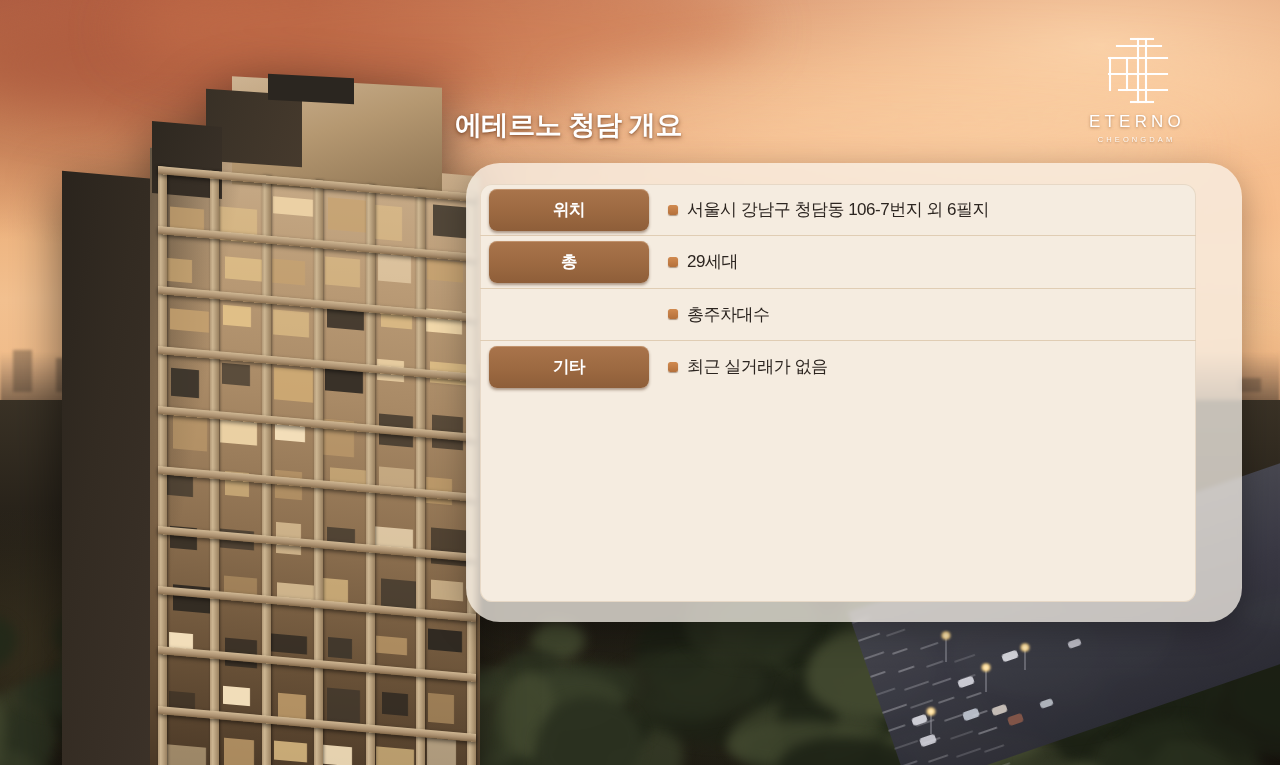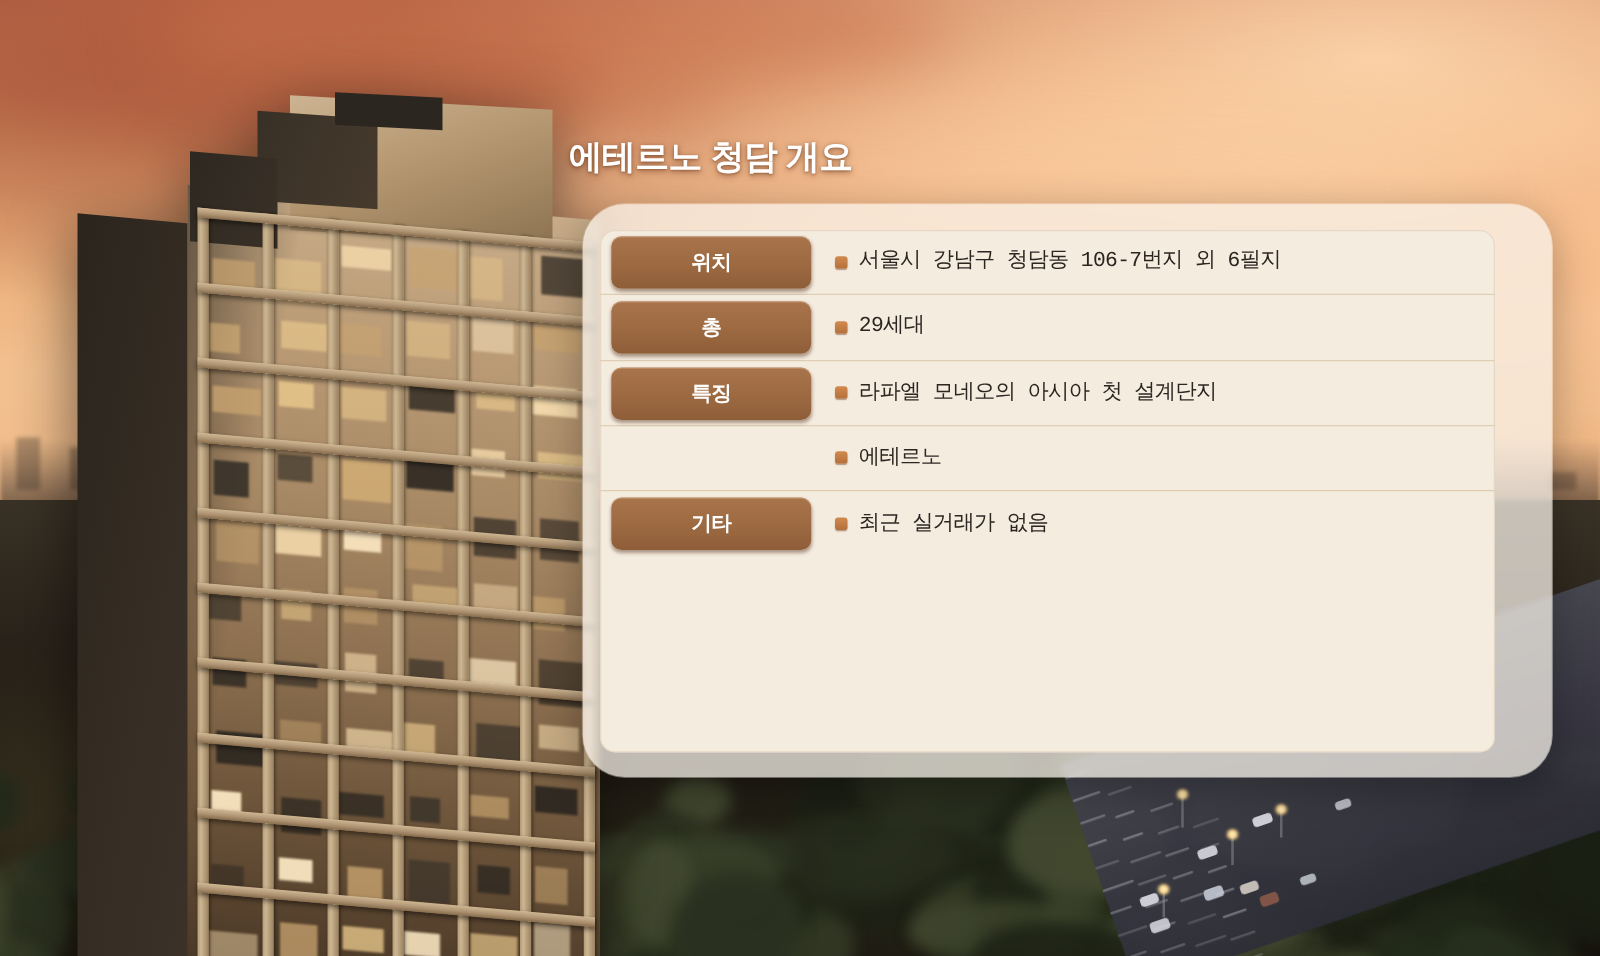--- a/index.html
+++ b/index.html
@@ -216,21 +216,21 @@
     display:flex; align-items:center; gap:9px;
     font-size:17px; color:#2c2520; letter-spacing:-0.5px;
     white-space:nowrap;
   }
   .bullet{
     width:10px; height:10px; flex:0 0 10px;
     border-radius:2.5px;
     background:linear-gradient(180deg,#d18a4f 0%,#b4703b 100%);
     box-shadow:0 1px 1px rgba(90,50,20,.45);
   }
-  .valtext{ line-height:1;font-family:Liberation Mono, monospace; }
+  .valtext{ line-height:1; }
 </style>
 </head>
 <body>
 
 <div class="stage">
 
   <div class="sky"></div>
   <div class="cloud c1"></div>
   <div class="cloud c2"></div>
   <div class="cloud c3"></div>
@@ -532,48 +532,59 @@
         <div class="lh" style="top: 300px;"></div>
         <div class="lh" style="top: 360px;"></div>
         <div class="lh" style="top: 420px;"></div>
         <div class="lh" style="top: 480px;"></div>
         <div class="lh" style="top: 540px;"></div>
       </div>
   </div>
 
   <div class="title">에테르노 청담 개요</div>
 
+  <div class="logo">
+    <svg class="logo-mark" viewBox="0 0 120 74">
+      <g stroke="#ffffff" stroke-width="2.1" fill="none" stroke-linecap="square">
+        <line x1="42" y1="12" x2="86" y2="12"></line>
+        <line x1="34" y1="24" x2="92" y2="24"></line>
+        <line x1="34" y1="40" x2="92" y2="40"></line>
+        <line x1="44" y1="56" x2="92" y2="56"></line>
+        <line x1="35" y1="24" x2="35" y2="56"></line>
+        <line x1="52" y1="24" x2="52" y2="56"></line>
+        <line x1="63" y1="5" x2="63" y2="68"></line>
+        <line x1="71" y1="5" x2="71" y2="68"></line>
+        <line x1="56" y1="5" x2="78" y2="5"></line>
+        <line x1="56" y1="68" x2="78" y2="68"></line>
+      </g>
+    </svg>
+    <div class="logo-word">ETERNO</div>
+    <div class="logo-sub">CHEONGDAM</div>
+  </div>
 
   <div class="panel-outer"></div>
   <div class="panel-inner" id="table-host">
       <div class="row">
         <div class="row-label">위치</div>
         <div class="row-value">
           <span class="bullet"></span>
           <span class="valtext">서울시 강남구 청담동 106-7번지 외 6필지</span>
         </div>
       </div>
       <div class="row">
         <div class="row-label">총</div>
         <div class="row-value">
           <span class="bullet"></span>
           <span class="valtext">29세대</span>
         </div>
       </div>
       <div class="row">
-        <div class="row-label">특징</div>
         <div class="row-value">
           <span class="bullet"></span>
-          <span class="valtext">라파엘 모네오의 아시아 첫 설계단지</span>
-        </div>
-      </div>
-      <div class="row">
-        <div class="row-value">
-          <span class="bullet"></span>
-          <span class="valtext">에테르노</span>
+          <span class="valtext">총주차대수</span>
         </div>
       </div>
       <div class="row">
         <div class="row-label">기타</div>
         <div class="row-value">
           <span class="bullet"></span>
           <span class="valtext">최근 실거래가 없음</span>
         </div>
       </div>
     </div>

